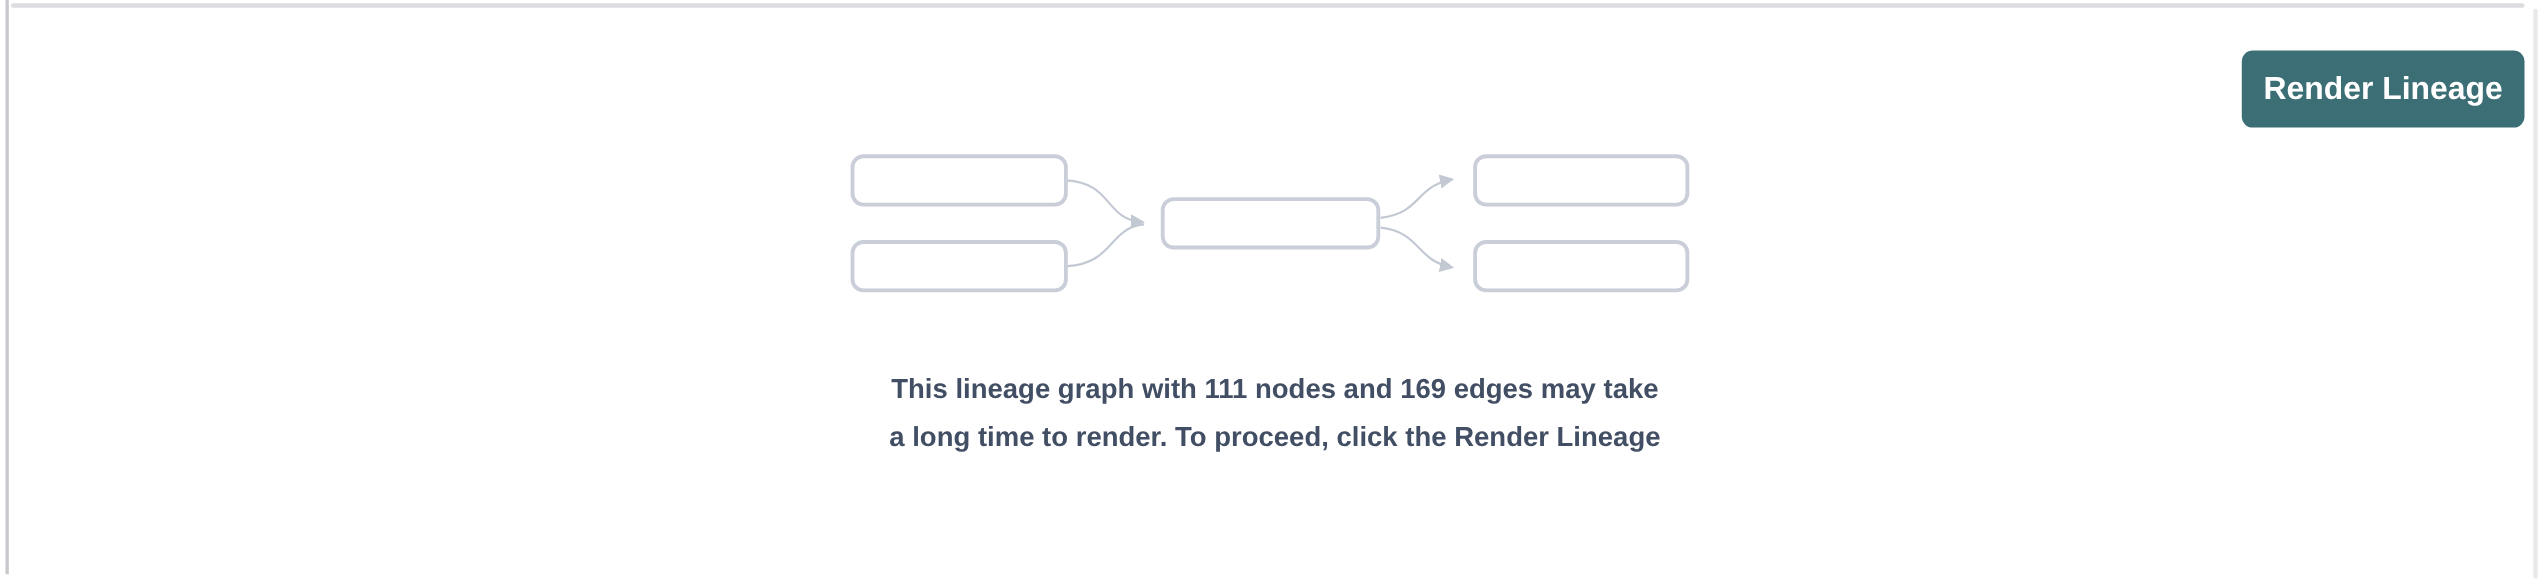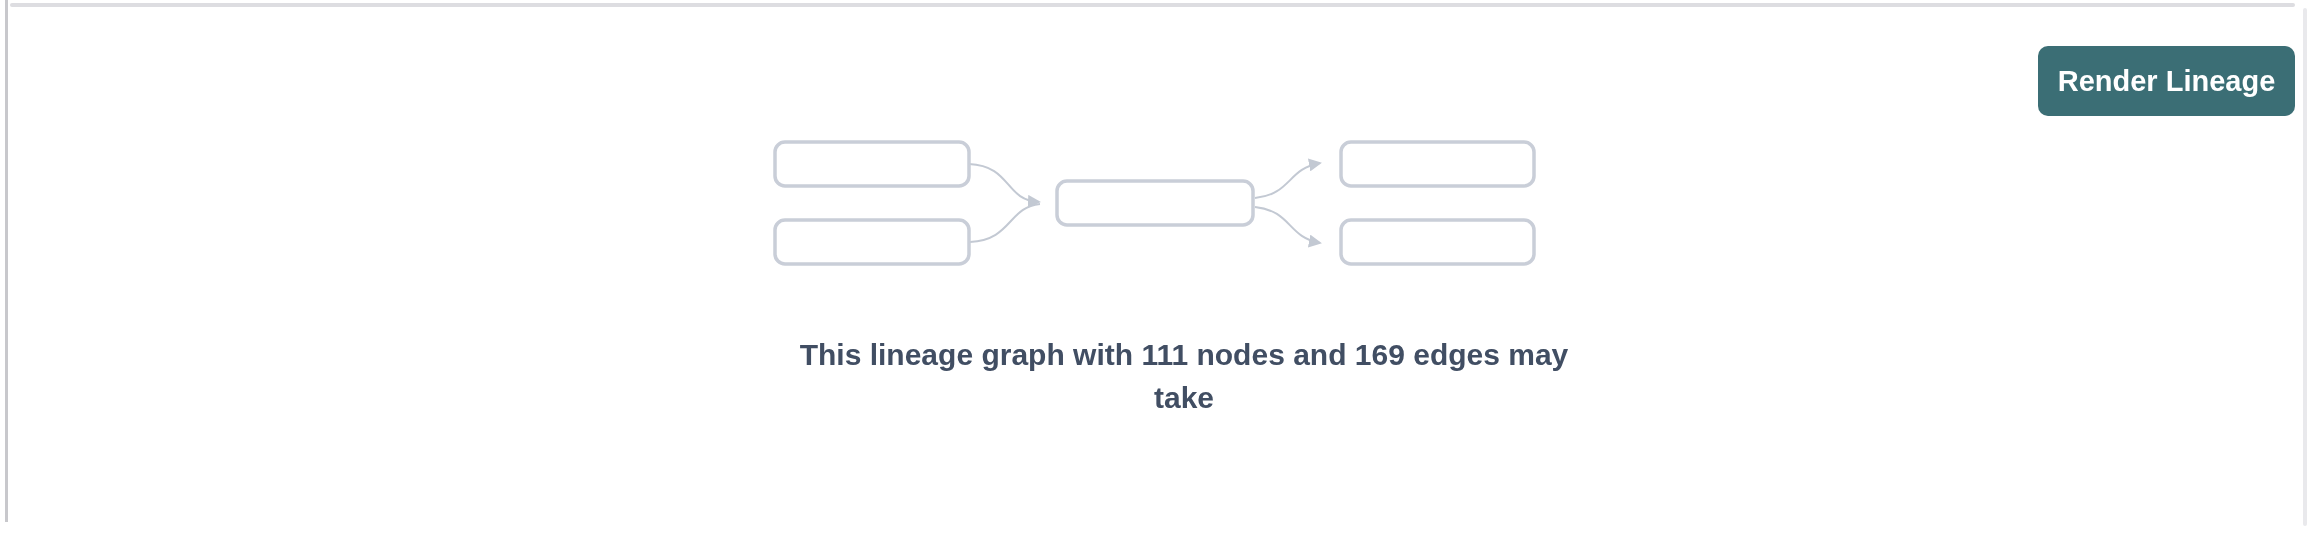--- a/index.html
+++ b/index.html
@@ -75,26 +75,26 @@
     stroke: var(--node-border, #c9ced8);
     stroke-width: 3.5;
   }
   .placeholder-diagram path.edge {
     fill: none;
     stroke: var(--edge-color, #c3c9d3);
     stroke-width: 2;
   }
   .empty-message {
     position: absolute;
-    left: 774px;
+    left: 749px;
     top: 333px;
     width: 820px;
     text-align: center;
     color: var(--message-text, #414e63);
-    font-size: 30px;
+    font-size: 25px;
     font-weight: 700;
     line-height: 43px;
   }
 </style>
 </head>
 <body>
 
 <div class="viewport">
 
   <div class="top-rule"></div>
@@ -117,15 +117,16 @@
 
     <rect x="775" y="142" width="194" height="44" rx="10"></rect>
     <rect x="775" y="220" width="194" height="44" rx="10"></rect>
     <rect x="1057" y="181" width="196" height="44" rx="10"></rect>
     <rect x="1341" y="142" width="193" height="44" rx="10"></rect>
     <rect x="1341" y="220" width="193" height="44" rx="10"></rect>
   </svg>
 
   <div class="empty-message">
     <div>This lineage graph with 111 nodes and 169 edges may take</div>
+    <div>a long time to render. To proceed, click the Render Lineage</div>
   </div>
 
 </div>
 
 </body></html>

